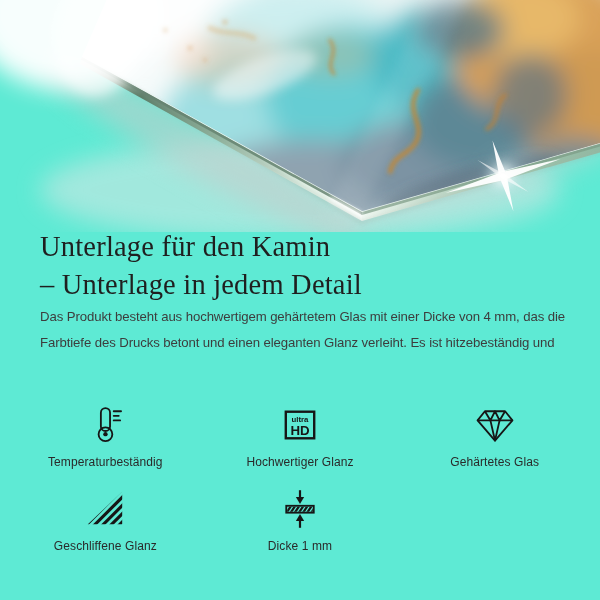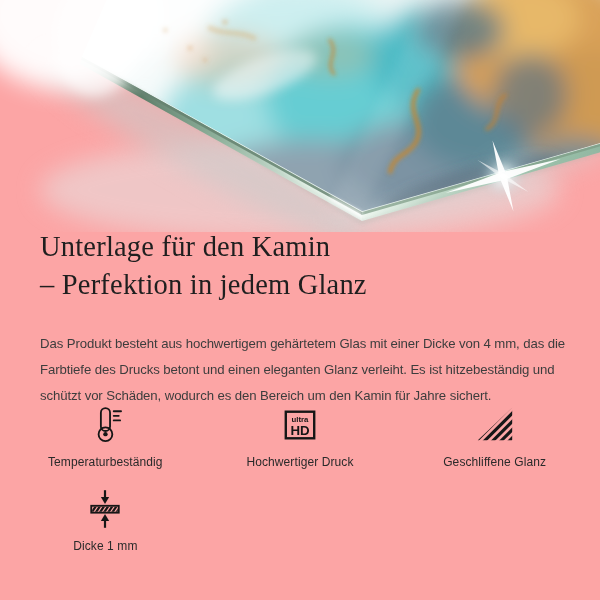--- a/index.html
+++ b/index.html
@@ -1,22 +1,22 @@
 <!DOCTYPE html>
 <html><head>
 <meta charset="utf-8">
 <style>
   html,body{margin:0;padding:0;}
-  .page{position:relative;width:600px;height:600px;background:#fca5a5;overflow:hidden;
+  .page{position:relative;width:600px;height:600px;background:#5eead4;overflow:hidden;
         font-family:"Liberation Sans",sans-serif;}
   .hero{position:absolute;left:0;top:0;width:600px;height:232px;}
   .content{position:absolute;left:40px;top:228px;width:530px;}
   .headline{font-family:"Liberation Serif","DejaVu Serif",serif;font-size:28.5px;
             line-height:38px;color:#1f1f1f;font-weight:500;letter-spacing:.2px;}
-  .desc{margin-top:27px;font-size:13.2px;line-height:26px;color:#3d3d3d;letter-spacing:-0.1px;}
+  .desc{margin-top:0;font-size:13.2px;line-height:26px;color:#3d3d3d;letter-spacing:-0.1px;}
   .desc div{white-space:nowrap;}
   .features{position:absolute;left:8px;top:402px;width:584px;
             display:grid;grid-template-columns:repeat(3,1fr);grid-row-gap:17px;}
   .feature{display:flex;flex-direction:column;align-items:center;}
   .icon-box{height:46px;display:flex;align-items:center;justify-content:center;}
   .feature-label{margin-top:7px;font-size:12px;color:#2a2a2a;letter-spacing:.1px;}
   svg{display:block;}
 </style>
 </head>
 <body>
@@ -126,26 +126,25 @@
           <polygon points="473,176 503,173.5 533,176 503,178.5"></polygon>
         </g>
         <circle cx="503" cy="176" r="2.6" fill="#ffffff"></circle>
       </g>
     </svg>
   </div>
 
   <div class="content">
     <div class="headline">
       <div>Unterlage für den Kamin</div>
-      <div>– Perfektion in jedem Glanz</div>
+      <div>– Unterlage in jedem Detail</div>
     </div>
     <div class="desc">
       <div>Das Produkt besteht aus hochwertigem gehärtetem Glas mit einer Dicke von 4 mm, das die</div>
       <div>Farbtiefe des Drucks betont und einen eleganten Glanz verleiht. Es ist hitzebeständig und</div>
-      <div>schützt vor Schäden, wodurch es den Bereich um den Kamin für Jahre sichert.</div>
     </div>
   </div>
 
   <div class="features">
 
     <div class="feature">
       <div class="icon-box">
         <svg width="44" height="44" viewBox="0 0 48 48" fill="none" stroke="#161616" stroke-width="2" stroke-linecap="round">
           <rect x="19.5" y="5.5" width="10" height="25" rx="5"></rect>
           <circle cx="24.5" cy="34" r="7.5"></circle>
@@ -159,24 +158,35 @@
     </div>
 
     <div class="feature">
       <div class="icon-box">
         <svg width="44" height="44" viewBox="0 0 48 48">
           <rect x="8.5" y="9.5" width="31" height="29" fill="none" stroke="#161616" stroke-width="2.6"></rect>
           <text x="24" y="21" text-anchor="middle" font-family="Liberation Sans, sans-serif" font-size="8.5" font-weight="700" fill="#161616">ultra</text>
           <text x="24" y="34.5" text-anchor="middle" font-family="Liberation Sans, sans-serif" font-size="14.5" font-weight="800" fill="#161616">HD</text>
         </svg>
       </div>
-      <div class="feature-label">Hochwertiger Druck</div>
-    </div>
-
-
+      <div class="feature-label">Hochwertiger Glanz</div>
+    </div>
+
+
+    <div class="feature">
+      <div class="icon-box">
+        <svg width="44" height="44" viewBox="0 0 48 48" fill="none" stroke="#161616" stroke-width="2" stroke-linejoin="round">
+          <path d="M13,9 L35,9 L43,19 L24,41 L5,19 Z"></path>
+          <path d="M13,9 L19,19 L24,9 L29,19 L35,9"></path>
+          <path d="M5,19 H43"></path>
+          <path d="M19,19 L24,41 L29,19"></path>
+        </svg>
+      </div>
+      <div class="feature-label">Gehärtetes Glas</div>
+    </div>
 
     <div class="feature">
       <div class="icon-box">
         <svg width="44" height="44" viewBox="0 0 48 48">
           <defs>
               <clipPath id="triClip">
                 <path d="M5,41 L43,41 L43,5 Z"></path>
               </clipPath>
             </defs>
           <g clip-path="url(#triClip)" stroke="#161616" stroke-width="3.4">

